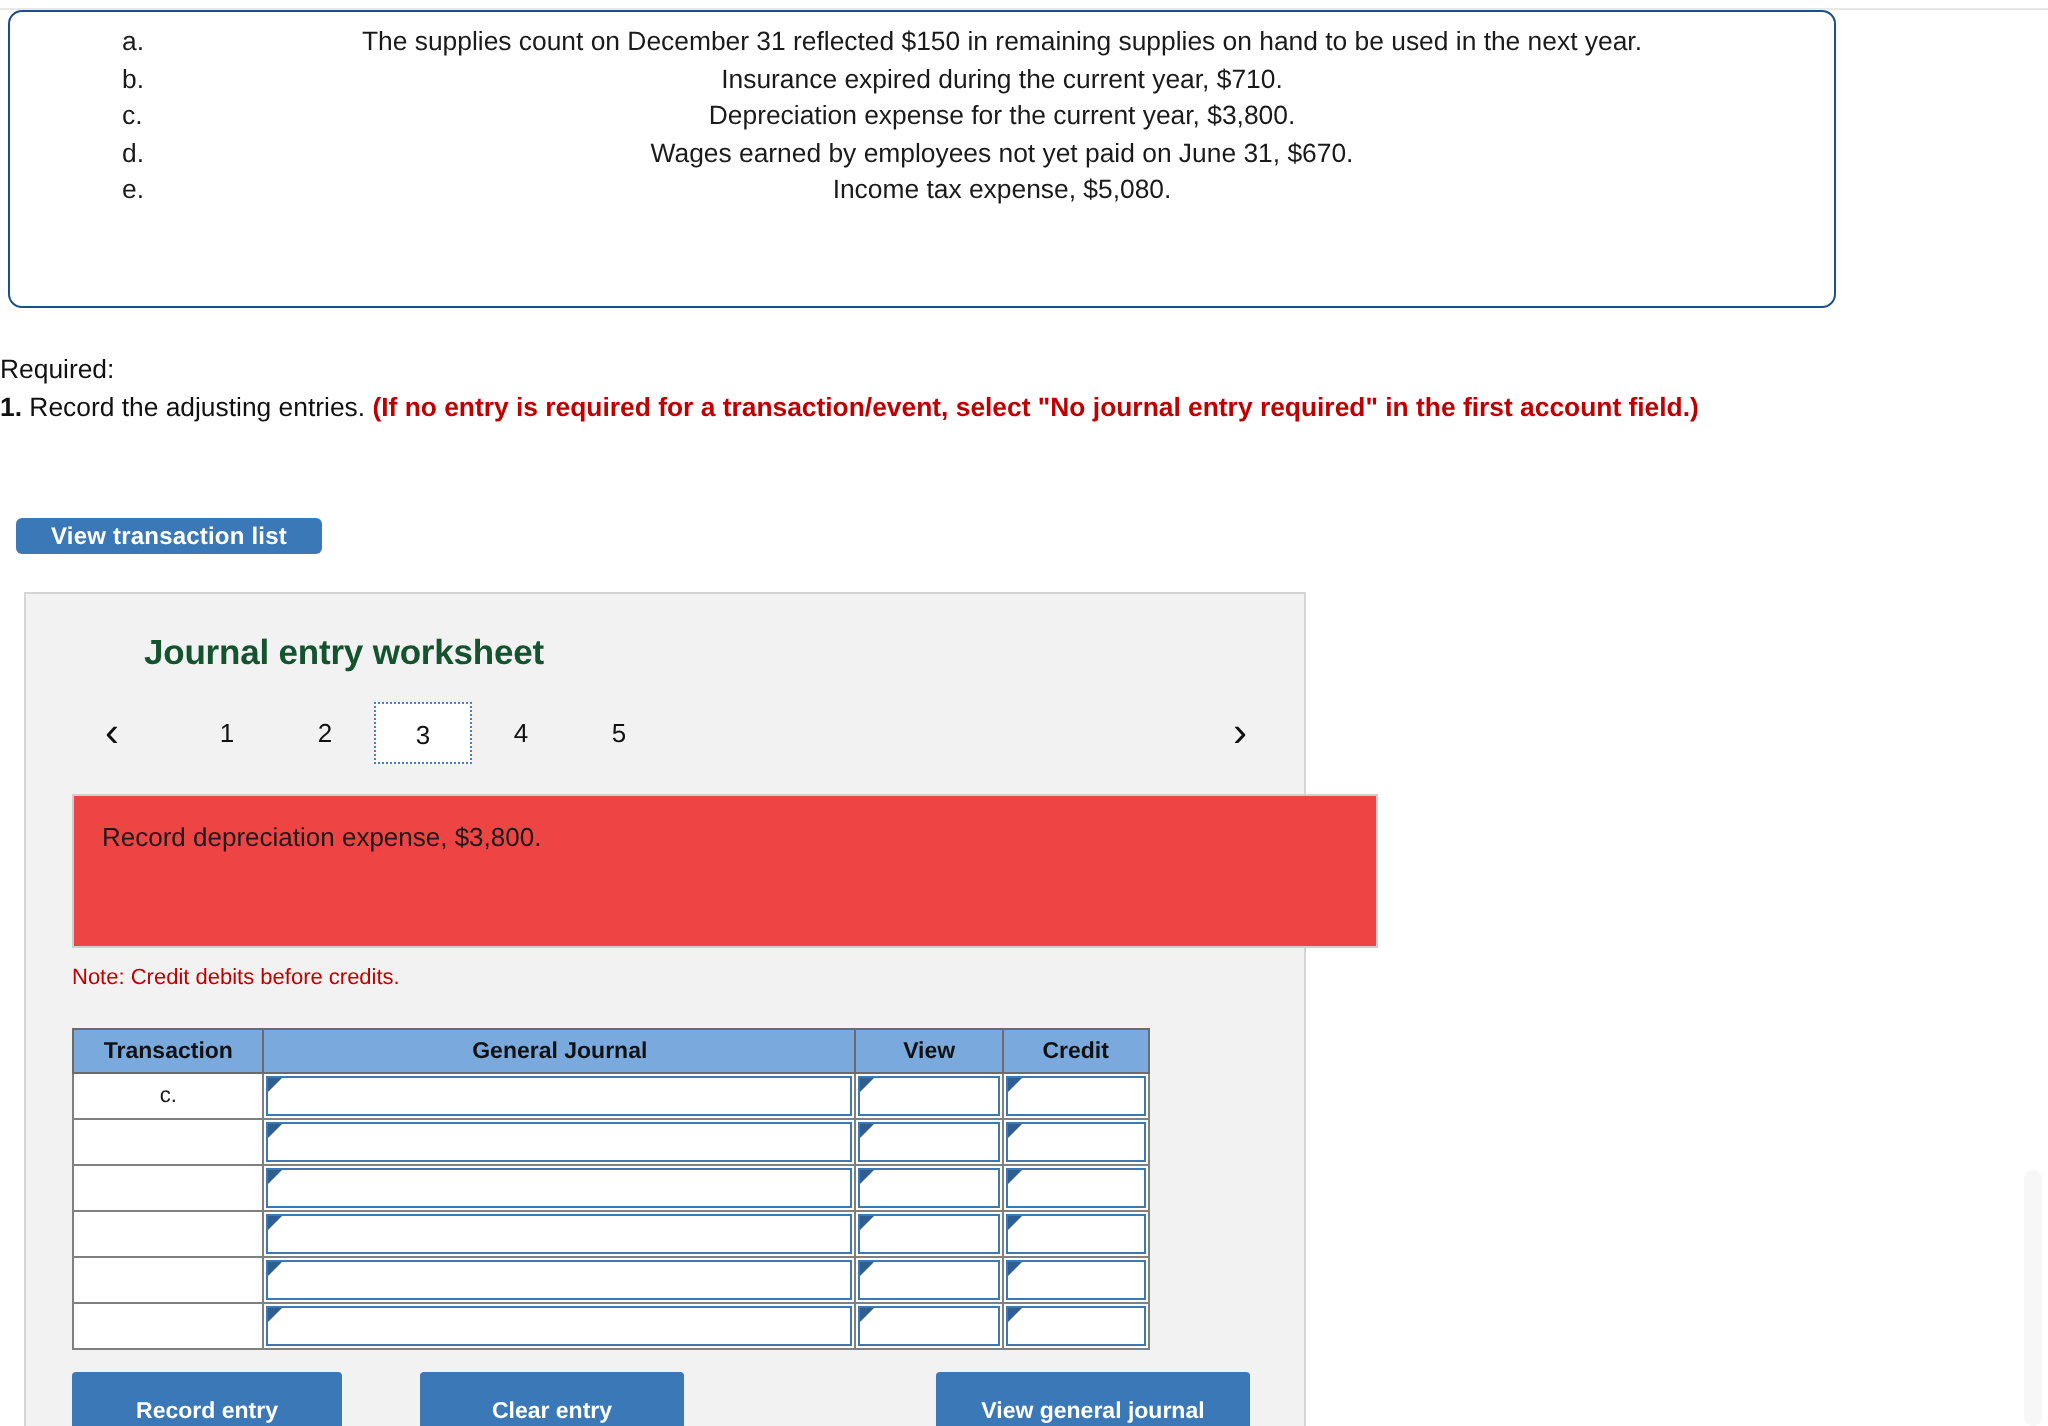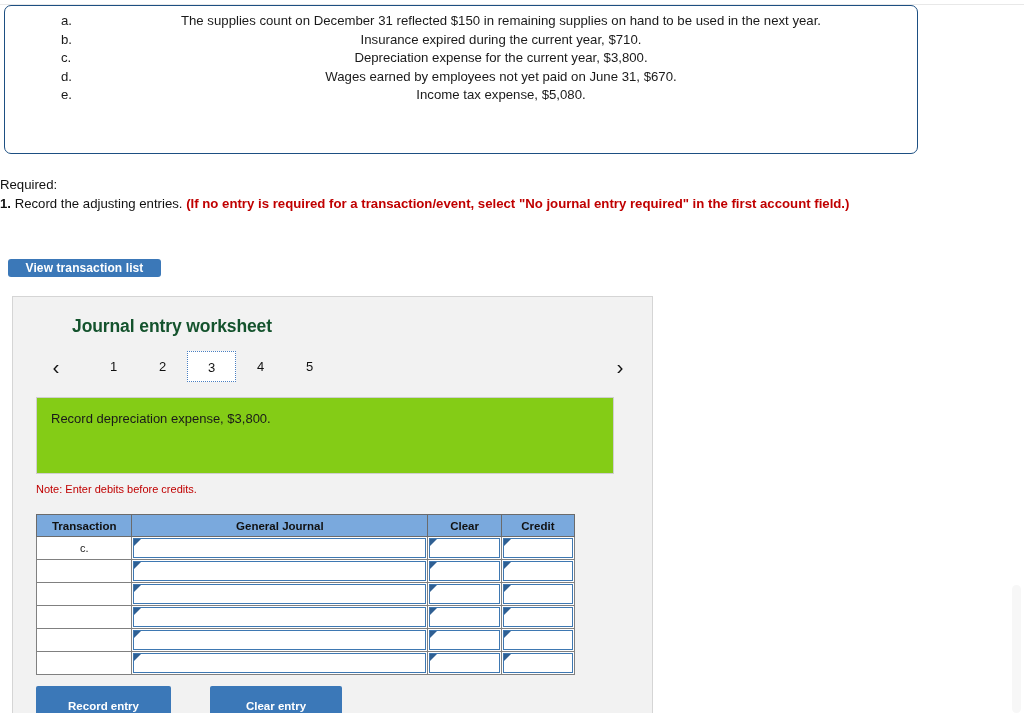--- a/index.html
+++ b/index.html
@@ -154,23 +154,23 @@
   }
   .page-num.active {
     background: #ffffff;
     border: 1.5px dotted #4a7fc1;
   }
 
   
   .desc-box {
     position: absolute;
     left: 23px; top: 100px;
-    width: 578px;
+    width: 653px;
     height: 77px;
-    background: #84cc16;
+    background: #ef4444;
     border: 1px solid #cfcfcf;
     box-sizing: border-box;
   }
   .desc-text {
     font-size: 13px;
     color: #1a1a1a;
     padding: 13px 0 0 14px;
   }
 
   .note-text {
@@ -324,34 +324,34 @@
       <div class="page-num">4</div>
       <div class="page-num">5</div>
     </div>
     <div class="pager-arrow pager-next">›</div>
   </div>
 
   <div class="desc-box">
     <div class="desc-text">Record depreciation expense, $3,800.</div>
   </div>
 
-  <div class="note-text">Note: Enter debits before credits.</div>
+  <div class="note-text">Note: Credit debits before credits.</div>
 
   <table class="journal-table">
     <colgroup>
       <col class="col-transaction">
         <col class="col-general">
         <col class="col-debit">
         <col class="col-credit">
     </colgroup>
     <thead>
       <tr>
         <th>Transaction</th>
         <th>General Journal</th>
-        <th>Clear</th>
+        <th>View</th>
         <th>Credit</th>
       </tr>
     </thead>
     <tbody>
       <tr>
         <td class="tx-cell">c.</td>
         <td class="input-cell">
             <div class="input-inner"></div>
           </td>
         <td class="input-cell">
@@ -420,17 +420,18 @@
         <td class="input-cell">
             <div class="input-inner"></div>
           </td>
       </tr>
     </tbody>
   </table>
 
   <div class="bottom-bar">
     <button class="action-btn btn-clear-entry">Clear entry</button>
     <button class="action-btn btn-record-entry">Record entry</button>
+    <button class="action-btn btn-view-journal">View general journal</button>
   </div>
 
 </div>
 
 <div class="page-scrollbar"></div>
 
 </body></html>

